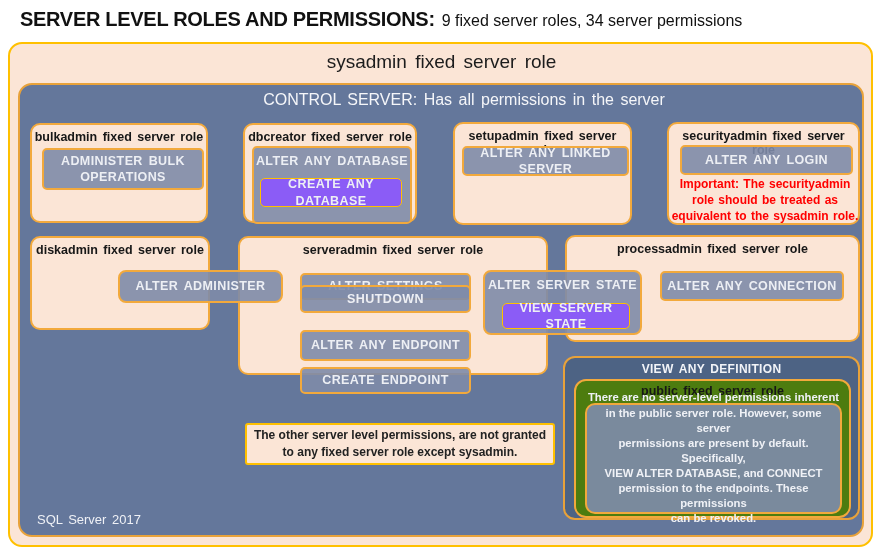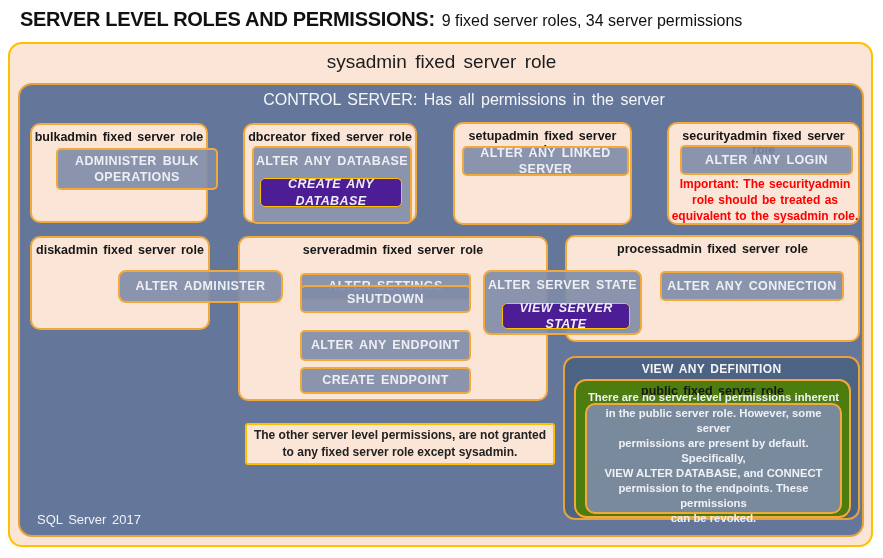--- a/index.html
+++ b/index.html
@@ -23,21 +23,21 @@
   
   .role{background:#FBE5D6;border:2px solid #F2A93C;border-radius:10px;}
   .role-title{position:absolute;left:0;top:5px;width:100%;text-align:center;
     font-size:12.5px;font-weight:bold;color:#171717;word-spacing:2px;}
   
   .perm{background:rgba(126,139,169,0.9);border:2px solid #F2A93C;border-radius:5px;
     display:flex;align-items:center;justify-content:center;text-align:center;
     font-size:12.5px;font-weight:bold;color:#EDEFF4;letter-spacing:0.4px;word-spacing:2px;
     line-height:1.3;white-space:pre-line;}
   .perm-tall{align-items:flex-start;padding-top:5px;}
-  .perm-dark{background:#4c1d95;border:1.5px solid #FFC000;font-style:italic;}
+  .perm-dark{background:#8b5cf6;border:1.5px solid #FFC000;}
   .straddle{z-index:6;border-radius:8px;}
   
   .warning{font-size:12px;font-weight:bold;color:#FF0000;text-align:center;
     line-height:1.33;white-space:pre-line;word-spacing:1px;}
   
   .note-box{left:245px;top:423px;width:310px;height:42px;background:#FBE5D6;
     border:2px solid #FFC000;border-radius:3px;display:flex;align-items:center;justify-content:center;
     font-size:12px;font-weight:bold;color:#222;text-align:center;line-height:1.4;white-space:pre-line;z-index:6;}
   
   .vad-box{left:563px;top:356px;width:297px;height:164px;background:#4D6384;
@@ -62,21 +62,21 @@
   </div>
 
   <div class="abs sysadmin-box"></div>
   <div class="abs sysadmin-label">sysadmin fixed server role</div>
 
   <div class="abs control-box"></div>
   <div class="abs control-label">CONTROL SERVER: Has all permissions in the server</div>
 
   <div class="abs role" style="left:30px;top:123px;width:178px;height:100px;">
     <div class="role-title">bulkadmin fixed server role</div>
-    <div class="perm" style="position:absolute;left:24px;top:23px;width:158px;height:38px;">ADMINISTER BULK
+    <div class="perm" style="position:absolute;left:10px;top:23px;width:158px;height:38px;">ADMINISTER BULK
 OPERATIONS</div>
   </div>
 
   <div class="abs role" style="left:243px;top:123px;width:174px;height:100px;padding-left:40px;">
     <div class="role-title">dbcreator fixed server role</div>
     <div class="perm perm-tall" style="position:absolute;left:7px;top:21px;width:156px;height:69px;">ALTER ANY DATABASE</div>
     <div class="perm perm-dark" style="position:absolute;left:15px;top:53px;width:140px;height:27px;">CREATE ANY DATABASE</div>
   </div>
 
   <div class="abs role" style="left:453px;top:122px;width:179px;height:103px;">
@@ -91,21 +91,21 @@
 role should be treated as
 equivalent to the sysadmin role.</div>
   </div>
 
   <div class="abs role" style="left:30px;top:236px;width:180px;height:94px;">
     <div class="role-title">diskadmin fixed server role</div>
   </div>
 
   <div class="abs perm straddle" style="left:118px;top:270px;width:165px;height:33px;">ALTER ADMINISTER</div>
 
-  <div class="abs role" style="left:238px;top:236px;width:310px;height:165px;">
+  <div class="abs role" style="left:238px;top:236px;width:310px;height:139px;">
     <div class="role-title">serveradmin fixed server role</div>
     <div class="perm" style="position:absolute;left:60px;top:35px;width:167px;height:23px;">ALTER SETTINGS</div>
     <div class="perm" style="position:absolute;left:60px;top:47px;width:167px;height:24px;">SHUTDOWN</div>
     <div class="perm" style="position:absolute;left:60px;top:92px;width:167px;height:27px;">ALTER ANY ENDPOINT</div>
     <div class="perm" style="position:absolute;left:60px;top:129px;width:167px;height:23px;">CREATE ENDPOINT</div>
   </div>
 
   <div class="abs perm perm-tall straddle" style="left:483px;top:270px;width:159px;height:65px;">ALTER SERVER STATE</div>
   <div class="abs perm perm-dark" style="left:502px;top:303px;width:128px;height:26px;z-index:7;">VIEW SERVER STATE</div>
 

